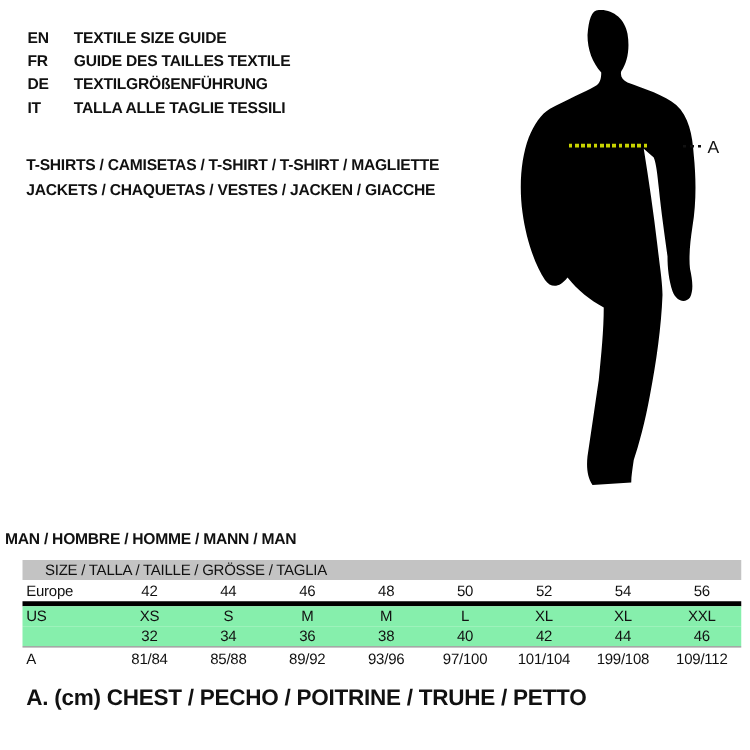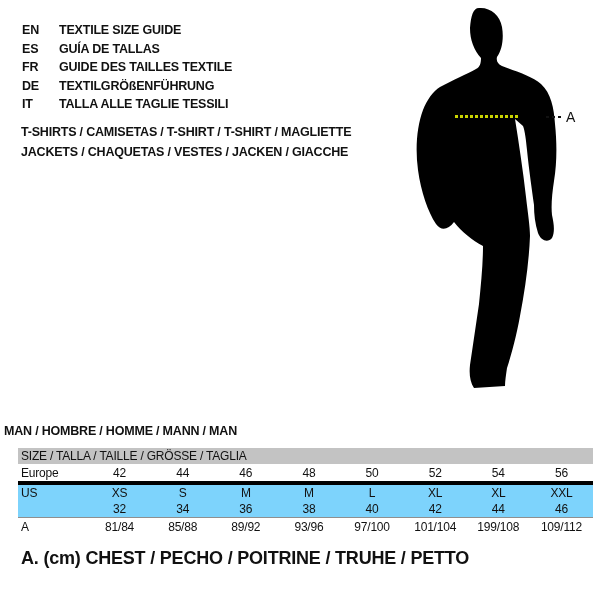--- a/index.html
+++ b/index.html
@@ -23,44 +23,40 @@
   .pointer-line{position:absolute;left:136px;top:116px;width:17px;height:2px;
     background:repeating-linear-gradient(90deg,#111 0 3px,rgba(0,0,0,0) 3px 6px);}
   .measure-label{position:absolute;left:156px;top:109px;font-size:14px;}
   
   .section-heading{position:absolute;left:4px;top:424px;font-size:12.5px;font-weight:bold;
     letter-spacing:-0.2px;}
   
   .size-table{position:absolute;left:18px;top:448px;width:575px;font-size:12px;
     letter-spacing:-0.2px;}
   .t-header{height:16px;background:#c3c3c3;display:flex;align-items:center;
-    padding-left:3px;box-sizing:border-box;}
+    padding-left:18px;box-sizing:border-box;}
   .t-row{display:flex;align-items:center;height:17px;}
   .t-row .t-label{width:70px;padding-left:3px;box-sizing:border-box;}
   .t-row .t-cell{flex:1;text-align:center;}
   .t-row.row-europe{border-bottom:4px solid #000000;}
-  .t-row.row-us,.t-row.row-usnum{background:#7dd3fc;height:16px;}
+  .t-row.row-us,.t-row.row-usnum{background:#86efac;height:16px;}
   .t-row.row-a{border-top:1px solid #8f8f8f;}
   
   .footnote{position:absolute;left:21px;top:548px;font-size:18px;font-weight:bold;
     letter-spacing:-0.2px;}
 </style>
 </head>
 <body>
 
 <div class="page">
 
   <div class="lang-list">
     <div class="lang-row">
       <span class="lang-code">EN</span>
       <span class="lang-title">TEXTILE SIZE GUIDE</span>
-    </div>
-    <div class="lang-row">
-      <span class="lang-code">ES</span>
-      <span class="lang-title">GUÍA DE TALLAS</span>
     </div>
     <div class="lang-row">
       <span class="lang-code">FR</span>
       <span class="lang-title">GUIDE DES TAILLES TEXTILE</span>
     </div>
     <div class="lang-row">
       <span class="lang-code">DE</span>
       <span class="lang-title">TEXTILGRÖßENFÜHRUNG</span>
     </div>
     <div class="lang-row">

